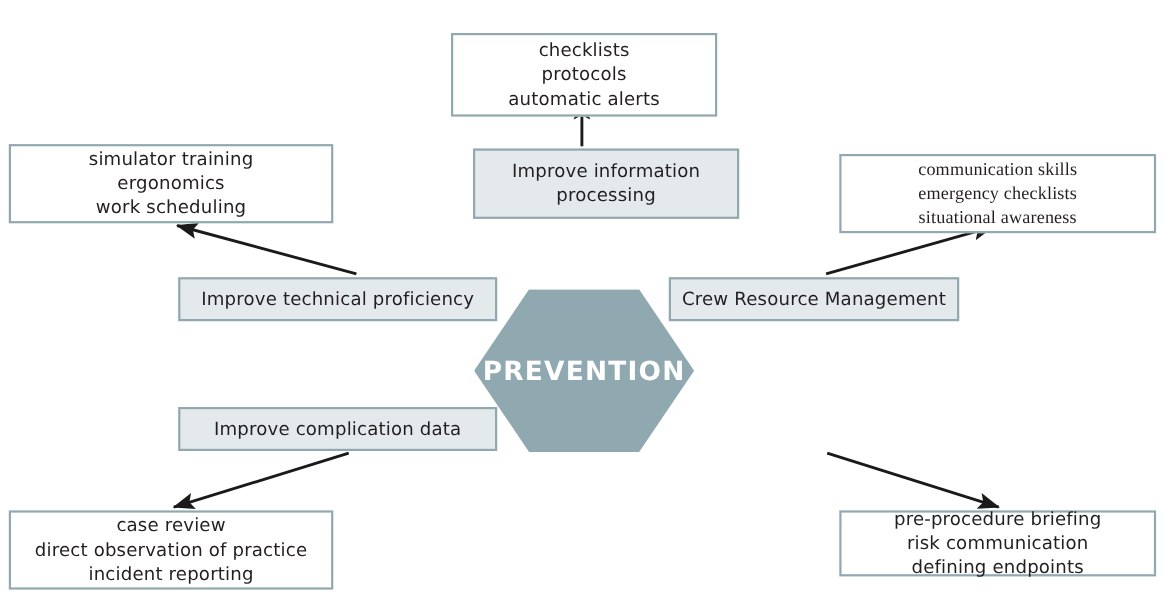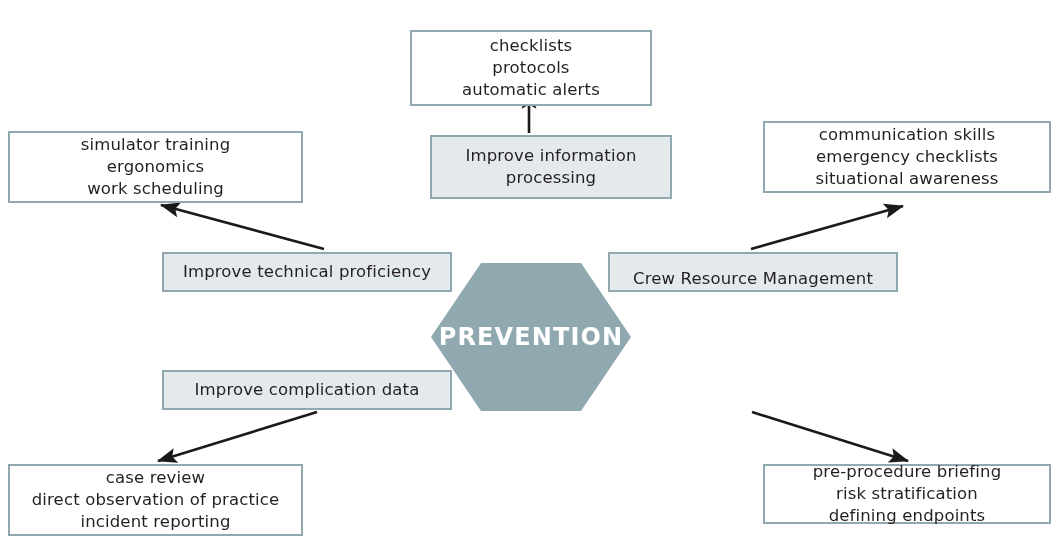--- a/index.html
+++ b/index.html
@@ -51,26 +51,26 @@
     box-sizing: border-box;
   }
   .node .lines > span {
     display: block;
     white-space: nowrap;
   }
 
   
   #node-checklists  { left: 410px;  top: 10px;  width: 242px; height: 76px; margin-top: 20px; }
   #node-simulator   { left: 8px;    top: 131px; width: 295px; height: 72px; }
-  #node-communication { left: 763px; top: 121px; width: 288px; height: 72px; }
+  #node-communication { left: 763px; top: 140px; width: 288px; height: 72px; font-family: Liberation Serif, serif; }
 
   
   #node-improve-info { left: 430px; top: 135px; width: 242px; height: 64px; }
   #node-technical    { left: 162px; top: 252px; width: 290px; height: 40px; }
-  #node-crew         { left: 608px; top: 252px; width: 290px; height: 40px; align-items: flex-end; }
+  #node-crew         { left: 608px; top: 252px; width: 264px; height: 40px; }
   #node-complication { left: 162px; top: 370px; width: 290px; height: 40px; }
   #node-pci          { left: 608px; top: 370px; width: 290px; height: 40px; }
 
   
   #node-case-review { left: 8px;   top: 464px; width: 295px; height: 72px; }
   #node-pre-proc    { left: 763px; top: 464px; width: 288px; height: 60px; }
 
   
   #hexagon {
     position: absolute;
@@ -177,21 +177,21 @@
     <div class="lines">
       <span>case review</span>
       <span>direct observation of practice</span>
       <span>incident reporting</span>
     </div>
   </div>
 
   <div class="node leaf" id="node-pre-proc">
     <div class="lines">
       <span>pre-procedure briefing</span>
-      <span>risk stratification</span>
+      <span>risk communication</span>
       <span>defining endpoints</span>
     </div>
   </div>
 
   <div id="hexagon">
     <div class="hex-shape"></div>
     <div class="hex-label">PREVENTION</div>
   </div>
 
 </div>

